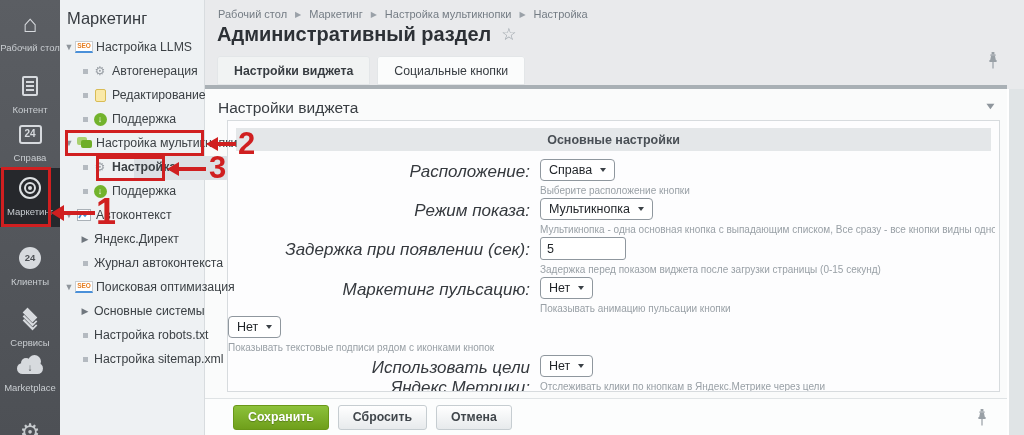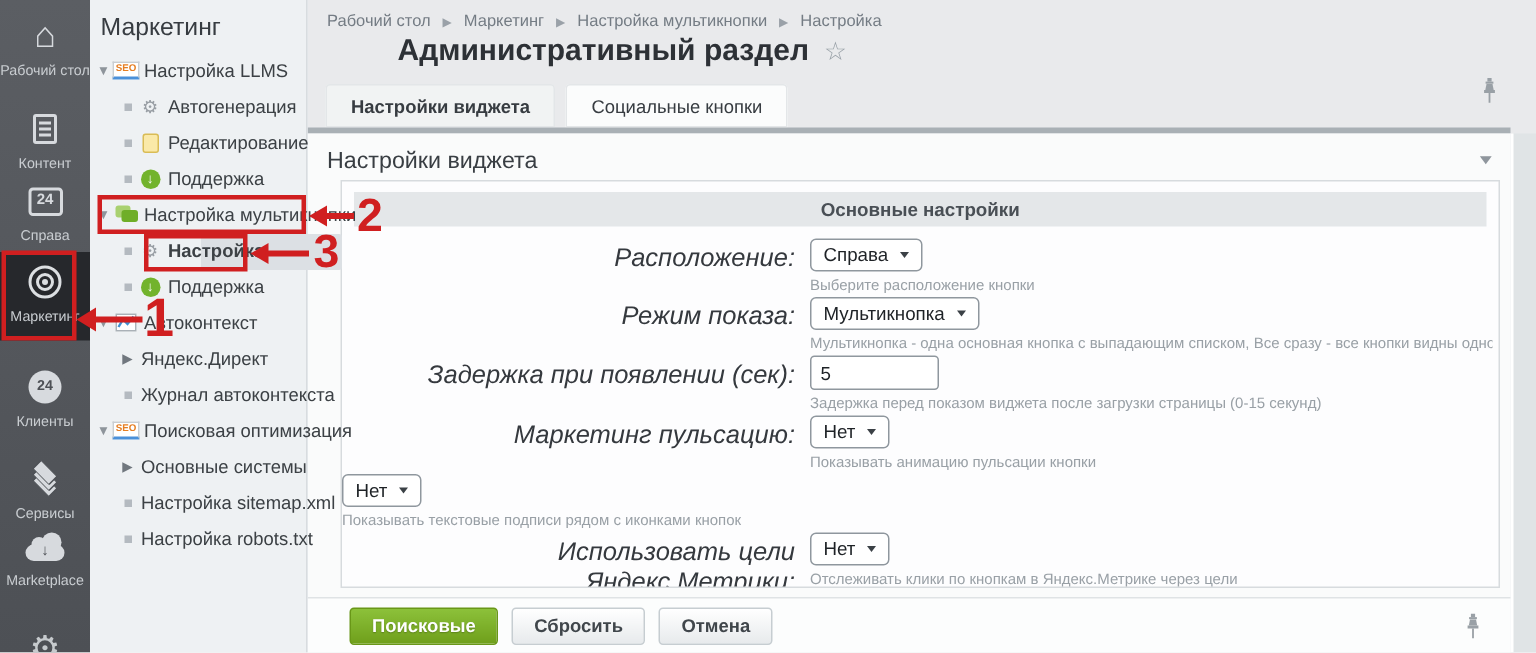--- a/index.html
+++ b/index.html
@@ -68,21 +68,21 @@
   .sel-bg { position:absolute; left:74px; top:156px; width:94px; height:24px; background:#dce0e4;
     border-radius:2px; z-index:0; }
 
   
   .header { position:absolute; top:0; left:205px; right:0; height:85px; background:#e9eaec; }
   .breadcrumb { position:absolute; top:8px; left:13px; font-size:11px; color:#747c84;
     display:flex; gap:8px; align-items:center; }
   .bc-link { cursor:pointer; }
   .bc-sep { color:#9aa1a8; font-size:8px; }
   .title-row { position:absolute; top:23px; left:12px; display:flex; align-items:center; gap:10px; }
-  .page-title { font-size:20px; font-weight:bold; color:#2d3136;margin-left:48px; }
+  .page-title { font-size:20px; font-weight:bold; color:#2d3136; }
   .star { font-size:17px; color:#98a0a7; cursor:pointer; }
   .tabs { position:absolute; left:12px; bottom:0; display:flex; gap:7px; }
   .tab { height:29px; padding:0 17px; display:flex; align-items:center; font-size:12.3px;
     color:#373c41; background:#fbfcfc; border-radius:3px 3px 0 0;
     box-shadow:inset 0 0 0 1px #e3e6e8; cursor:pointer; }
   .tab.active { background:#f1f3f3; font-weight:bold; }
   .tab-underline { position:absolute; top:85px; left:205px; width:802px; height:4px; background:#a9b0b5; }
   .pin { color:#99a0a6; }
   .pin-top { position:absolute; top:52px; right:26px; cursor:pointer; }
   .right-strip { position:absolute; top:89px; right:0; width:17px; bottom:0; background:#e0e4e6;
@@ -293,27 +293,27 @@
         <span class="lab">Поисковая оптимизация</span>
       </div>
       <div class="m-item lvl1">
         <span class="tgl closed">▶</span>
         <span class="lab">Основные системы</span>
       </div>
       <div class="m-item lvl1">
         <span class="blt">
             <b></b>
           </span>
+        <span class="lab">Настройка robots.txt</span>
+      </div>
+      <div class="m-item lvl1">
+        <span class="blt">
+            <b></b>
+          </span>
         <span class="lab">Настройка sitemap.xml</span>
-      </div>
-      <div class="m-item lvl1">
-        <span class="blt">
-            <b></b>
-          </span>
-        <span class="lab">Настройка robots.txt</span>
       </div>
     </div>
   </div>
 
   <div class="header">
     <div class="breadcrumb">
       <span class="bc-link">Рабочий стол</span>
       <span class="bc-sep">▶</span>
       <span class="bc-link">Маркетинг</span>
       <span class="bc-sep">▶</span>
@@ -406,21 +406,21 @@
               <span>Нет</span>
               <span class="sel-caret"></span>
             </span>
             <div class="hint">Отслеживать клики по кнопкам в Яндекс.Метрике через цели</div>
           </div>
         </div>
       </div>
     </div>
 
     <div class="footer">
-      <button class="btn green">Поисковые</button>
+      <button class="btn green">Сохранить</button>
       <button class="btn">Сбросить</button>
       <button class="btn">Отмена</button>
       <span class="pin-bottom">
         <svg class="pin" width="10" height="17" viewBox="0 0 10 17" fill="currentColor">
           <rect x="3.6" y="0" width="2.8" height="2.4"></rect>
             <rect x="2.4" y="2.4" width="5.2" height="1.4"></rect>
           <path d="M3 4 L7 4 L7.8 8 L2.2 8 Z"></path>
             <rect x="1.4" y="8" width="7.2" height="2"></rect>
           <rect x="4.4" y="10" width="1.2" height="6.5"></rect>
         </svg>

